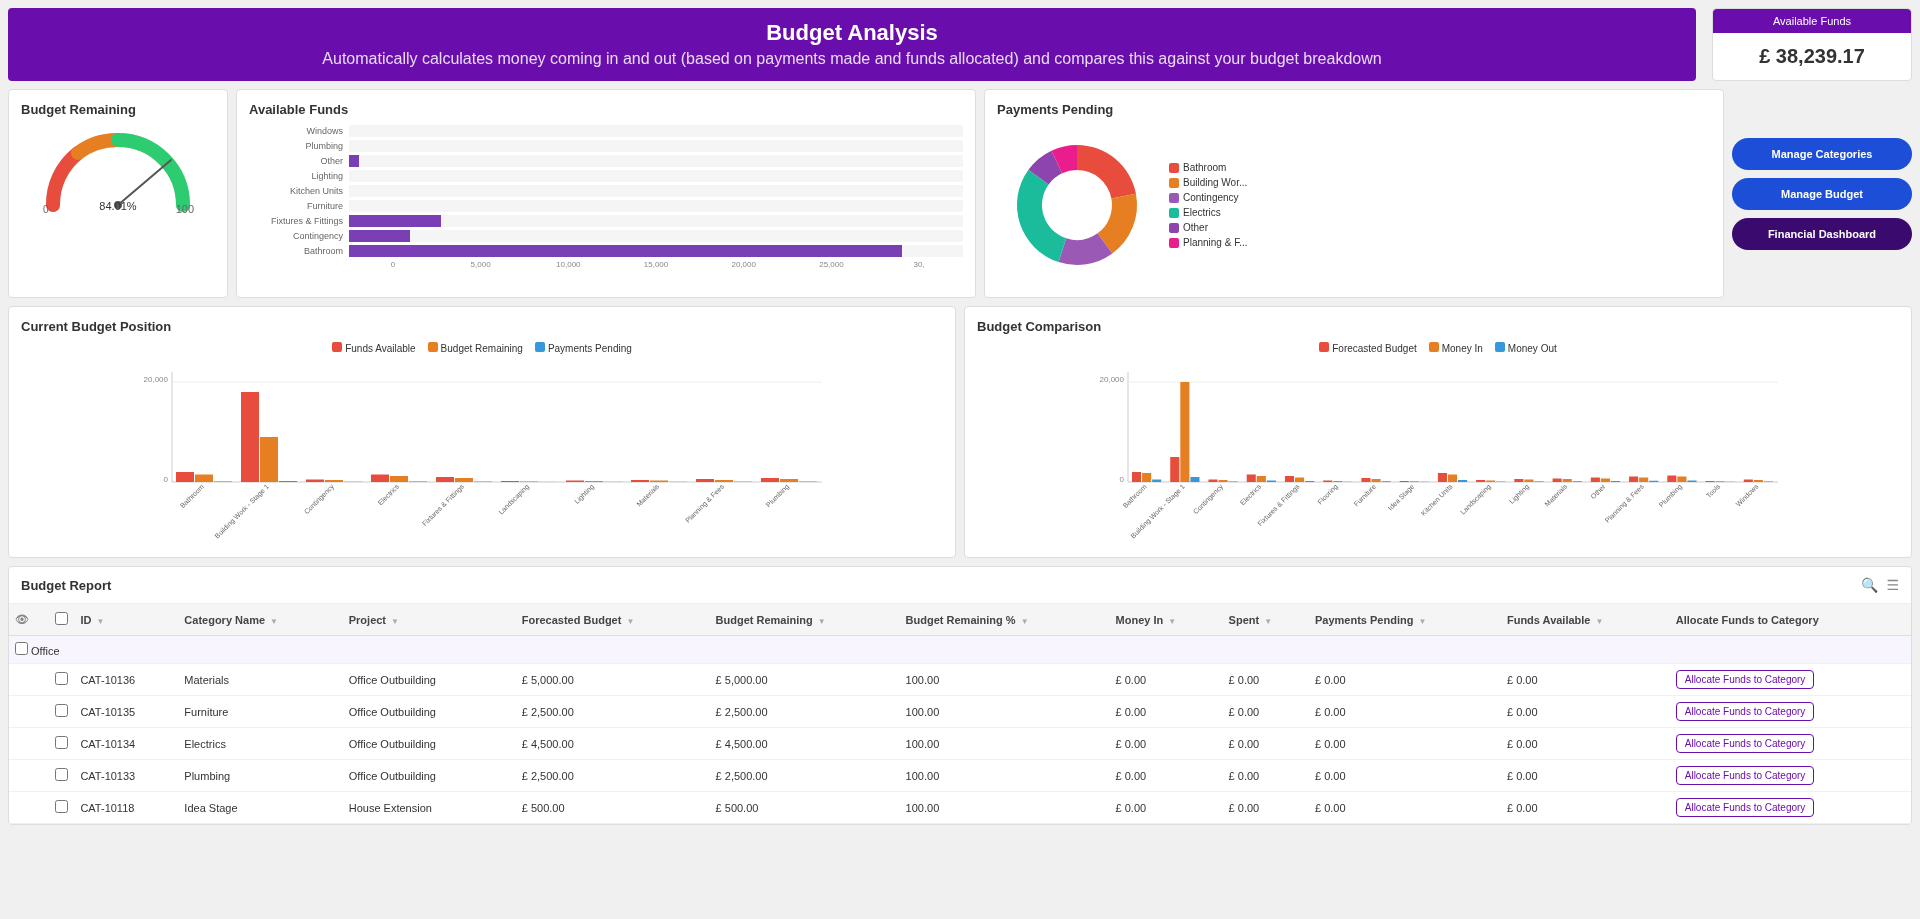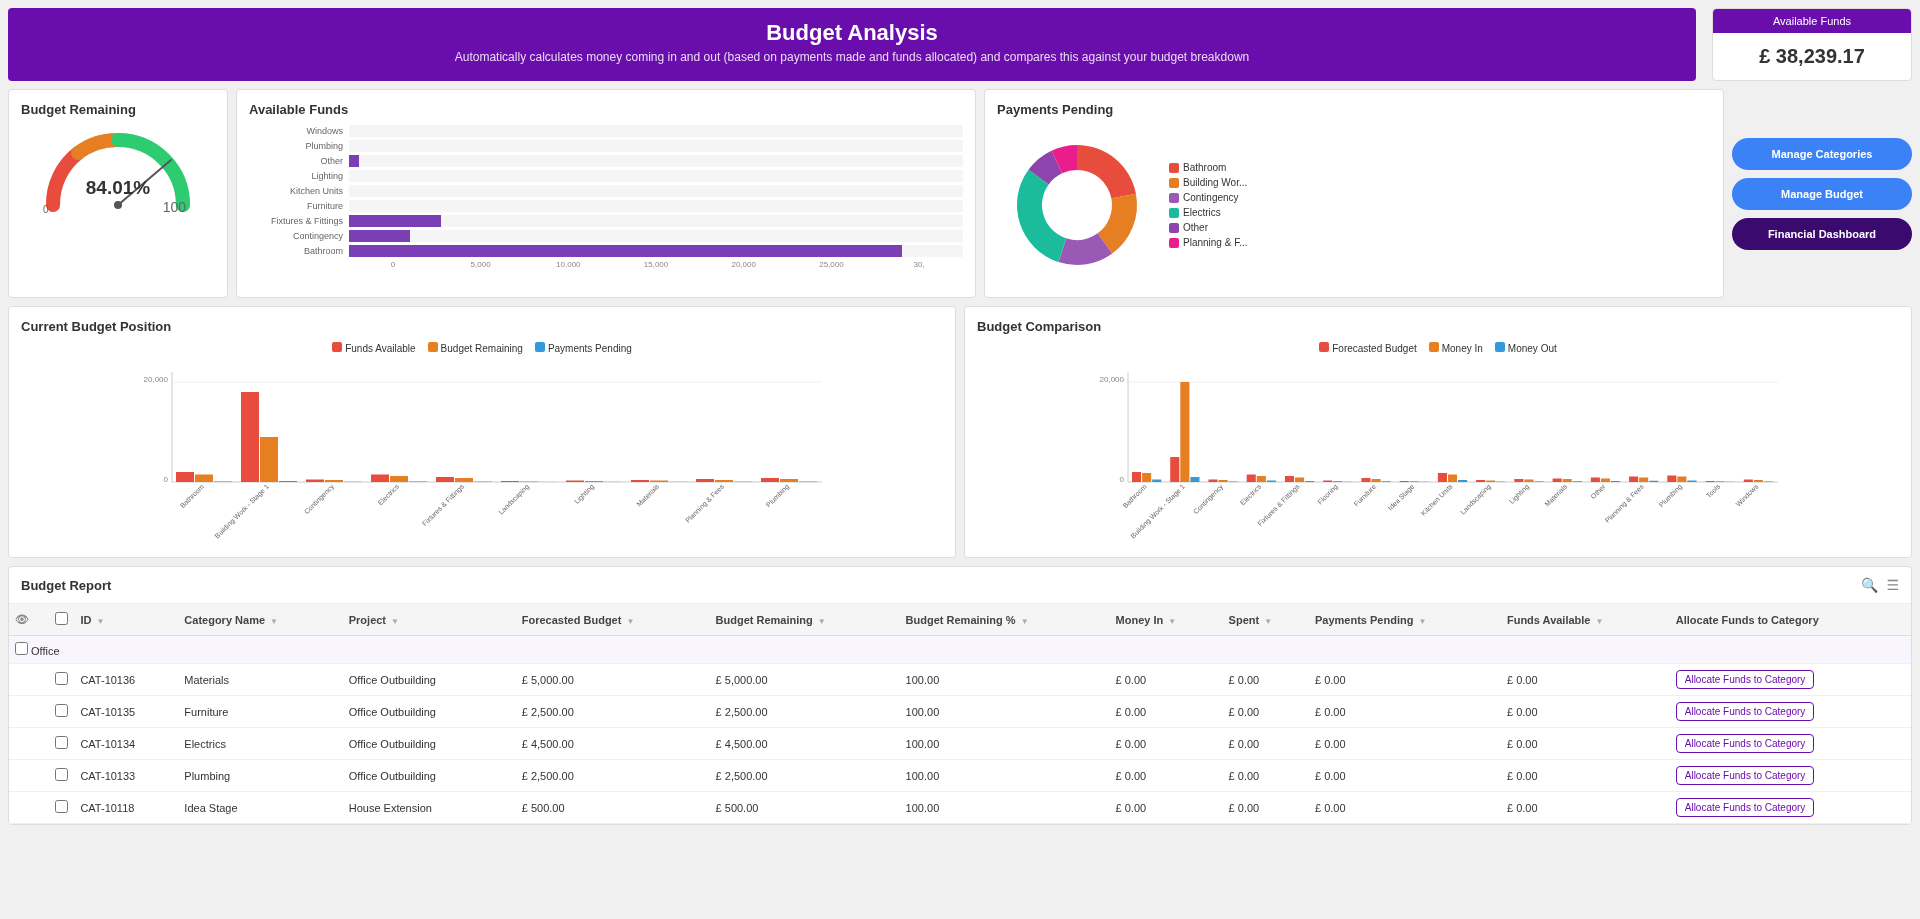--- a/index.html
+++ b/index.html
@@ -1,60 +1,60 @@
 <!DOCTYPE html>
 <html><head>
   <meta charset="utf-8">
   <style>
     * { box-sizing: border-box; margin: 0; padding: 0; }
     body { font-family: Arial, sans-serif; background: #f0f0f0; font-size: 12px; color: #333; }
 
     .top-bar { display: flex; gap: 16px; padding: 8px; background: #f0f0f0; }
     .header-main { flex: 1; background: #6a0dad; color: white; padding: 12px; text-align: center; border-radius: 4px; }
     .header-main h1 { font-size: 22px; font-weight: bold; margin-bottom: 4px; }
-    .header-main p { font-size: 12px; opacity: 0.85; }
+    .header-main p { font-size: 16px; opacity: 0.85; }
     .header-stat { background: white; border: 1px solid #ddd; border-radius: 4px; min-width: 200px; display: flex; flex-direction: column; }
     .header-stat .stat-label { background: #6a0dad; color: white; text-align: center; padding: 6px; font-size: 11px; border-radius: 4px 4px 0 0; }
     .header-stat .stat-value { padding: 12px; text-align: center; font-size: 20px; font-weight: bold; color: #333; }
 
     .section-row { display: flex; gap: 8px; padding: 0 8px 8px; }
     .card { background: white; border: 1px solid #ddd; border-radius: 4px; padding: 12px; }
 
     .budget-remaining-card { width: 220px; }
     .available-funds-card { flex: 1; }
     .payments-pending-card { flex: 1; }
     .actions-card { width: 180px; display: flex; flex-direction: column; gap: 8px; justify-content: center; border: none; background: transparent; padding: 0; }
 
     .card-title { font-size: 13px; font-weight: bold; margin-bottom: 8px; color: #333; }
 
     
     .gauge-container { position: relative; width: 160px; height: 90px; margin: 0 auto 8px; }
     .gauge-svg { width: 160px; height: 90px; }
-    .gauge-label { position: absolute; bottom: 16px; left: 50%; transform: translateX(-50%); font-size: 19px; font-weight: bold; }
+    .gauge-label { position: absolute; bottom: 3px; left: 50%; transform: translateX(-50%); font-size: 11px; font-weight: normal; }
     .gauge-min { position: absolute; bottom: 0; left: 5px; font-size: 10px; color: #666; }
-    .gauge-max { position: absolute; bottom: 0; right: 12px; font-size: 14px; color: #666; }
+    .gauge-max { position: absolute; bottom: 0; right: 4px; font-size: 11px; color: #666; }
 
     
     .hbar-chart { width: 100%; }
     .hbar-row { display: flex; align-items: center; margin-bottom: 3px; }
     .hbar-label { width: 100px; font-size: 9px; text-align: right; padding-right: 6px; color: #666; flex-shrink: 0; }
     .hbar-track { flex: 1; height: 12px; background: #f5f5f5; position: relative; }
     .hbar-fill { height: 100%; background: #7b3fb5; }
     .hbar-axis { display: flex; margin-left: 100px; margin-top: 2px; }
     .hbar-tick { font-size: 8px; color: #888; flex: 1; text-align: center; }
 
     
     .donut-container { display: flex; align-items: center; gap: 12px; }
     .donut-legend { display: flex; flex-direction: column; gap: 4px; }
     .legend-item { display: flex; align-items: center; gap: 4px; font-size: 10px; }
     .legend-dot { width: 10px; height: 10px; border-radius: 2px; flex-shrink: 0; }
 
     
     .action-btn { padding: 10px 16px; border: none; border-radius: 20px; cursor: pointer; font-size: 11px; font-weight: bold; color: white; text-align: center; }
-    .btn-green { background: #3b82f6; }
+    .btn-green { background: #1d4ed8; }
     .btn-purple-dark { background: #3a0a6e; }
     .chart-card { flex: 1; background: white; border: 1px solid #ddd; border-radius: 4px; padding: 12px; }
     .chart-legend { display: flex; gap: 12px; justify-content: center; margin-bottom: 8px; font-size: 10px; }
     .legend-color { display: inline-block; width: 10px; height: 10px; border-radius: 2px; margin-right: 3px; }
 
     
     .table-section { margin: 0 8px 0; background: white; border: 1px solid #ddd; border-radius: 4px; }
     .table-header { display: flex; align-items: center; justify-content: space-between; padding: 10px 12px; border-bottom: 1px solid #eee; }
     .table-title { font-size: 13px; font-weight: bold; }
     .table-icons { display: flex; gap: 8px; }

